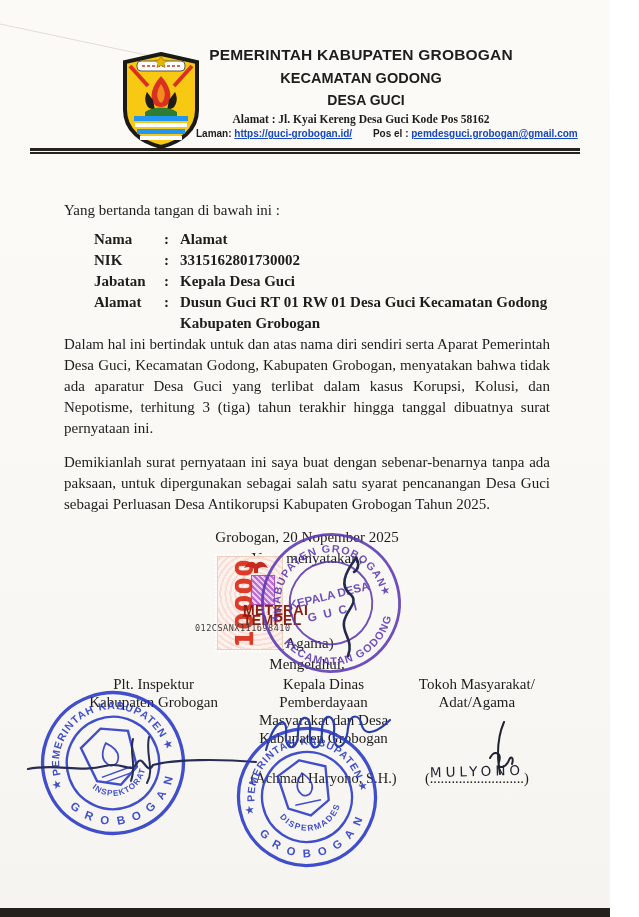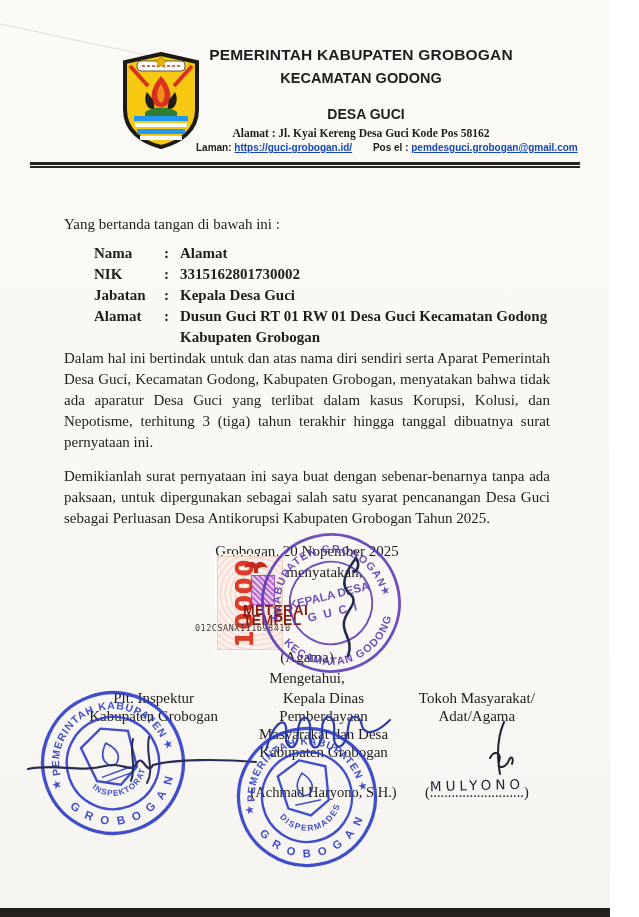--- a/index.html
+++ b/index.html
@@ -13,21 +13,21 @@
   }
   .fold-line{position:absolute;left:-12px;top:40px;width:180px;height:1px;background:#e2ddd6;transform:rotate(12deg);}
   .scan-edge-bottom{position:absolute;left:0;bottom:0;width:100%;height:9px;background:#24211d;}
 
   
   .letterhead{position:relative;padding-top:46px;}
   .emblem{position:absolute;left:120px;top:52px;width:82px;height:97px;}
   .lh-text{margin-left:196px;width:330px;text-align:center;font-family:"Liberation Sans",sans-serif;}
   .lh-line1{font-size:15.5px;font-weight:bold;letter-spacing:.2px;}
   .lh-line2{font-size:14.5px;font-weight:bold;margin-top:6px;}
-  .lh-line3{font-size:14px;font-weight:bold;margin-top:20px;padding-left:10px;}
+  .lh-line3{font-size:14px;font-weight:bold;margin-top:6px;padding-left:10px;}
   .lh-address{font-family:"Liberation Serif",serif;font-size:11.5px;font-weight:bold;margin-top:5px;}
   .lh-contact{font-size:10px;font-weight:bold;margin-top:3px;white-space:nowrap;}
   .lh-contact .link{color:#1747c0;text-decoration:underline;font-weight:bold;cursor:pointer;}
   .lh-contact .gap{display:inline-block;width:18px;}
   .rule{margin:9px 30px 0 30px;height:1px;border-top:3px solid #26231e;border-bottom:2px solid #26231e;}
 
   
   .doc-title{margin-top:36px;text-align:center;}
   .doc-title span{font-size:23px;font-weight:bold;letter-spacing:3px;text-decoration:underline;text-underline-offset:4px;text-decoration-thickness:2.5px;}
   .body{padding:0 60px 0 64px;font-size:15px;line-height:21px;}

